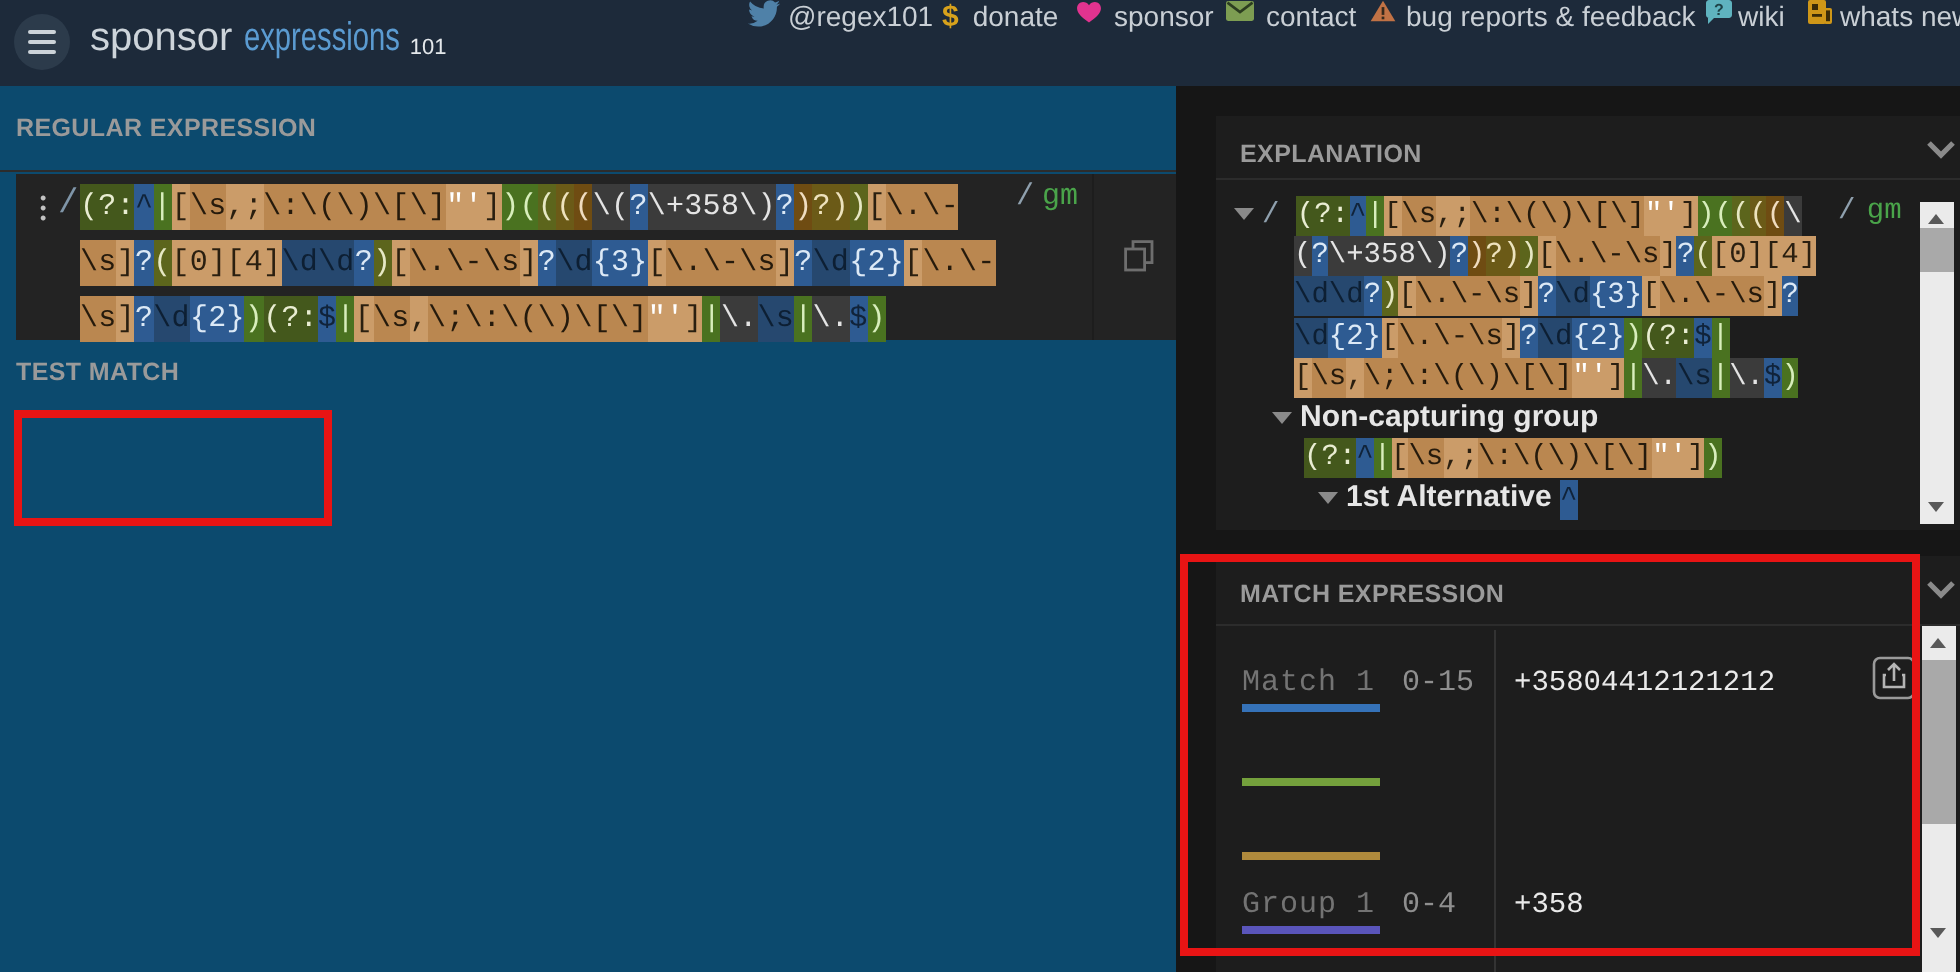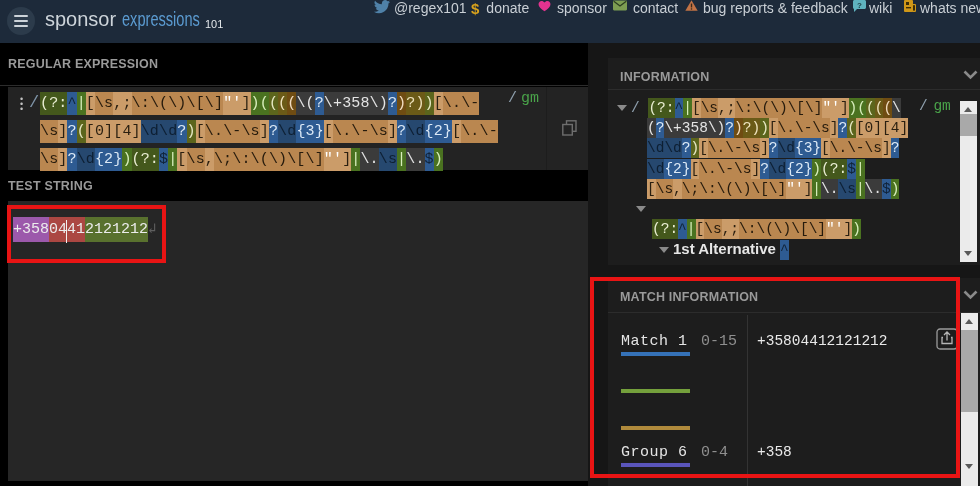--- a/index.html
+++ b/index.html
@@ -10,21 +10,21 @@
   #nav { position:absolute; left:0; top:0; width:980px; height:43px; background:#1d2a3a; }
   #burger { position:absolute; left:7px; top:7px; width:28px; height:28px; border-radius:50%; background:#2c3b4b; }
   #burger i { position:absolute; left:7px; width:14px; height:2px; background:#ccd3d9; border-radius:1px; }
   #logo { position:absolute; left:45px; top:8px; white-space:nowrap; }
   #logo .l1 { font-size:20px; color:#cdd4da; }
   #logo .l2 { font-size:20px; color:#5b9bd1; display:inline-block; transform:scaleX(.73); transform-origin:left center; margin-right:-28px; }
   #logo .l3 { font-size:11px; color:#e3e7ea; vertical-align:-2px; }
   .ni { position:absolute; top:0; height:43px; display:flex; align-items:flex-start; color:#c9cfd5; font-size:14px; white-space:nowrap; }
 
   
-  #left { position:absolute; left:0; top:43px; width:588px; height:443px; background:#000000; }
+  #left { position:absolute; left:0; top:43px; width:588px; height:443px; background:#0c4a6e; }
   .hdr { font-size:12.5px; font-weight:bold; color:#9a9a9a; letter-spacing:.2px; }
   #h1 { position:absolute; left:8px; top:14px; }
   #badge { position:absolute; right:1px; top:12px; height:23px; background:#32503a; border-radius:3px; font-size:12px; color:#a9c8ae; padding:5px 6px 0 6px; }
   #badge b { color:#f0f4ef; font-weight:bold; }
   #sep1 { position:absolute; left:0; top:42px; width:588px; height:1px; background:#2c2c2c; }
   #rxbox { position:absolute; left:8px; top:44px; width:580px; height:83px; background:#232323; }
   #rxbox .grip { position:absolute; left:12px; top:10px; width:5px; color:#c2c2c2; font-size:9px; line-height:5px; }
   #rxbox .delim { position:absolute; left:21px; top:6px; color:#7f95a8; font:17px "Liberation Mono",monospace; }
   #rxlines { position:absolute; left:32px; top:3px; width:470px; font:15px "Liberation Mono",monospace; color:#d0d0d0; letter-spacing:.15px; }
   #rxlines .ln { height:28px; line-height:28px; white-space:nowrap; }
@@ -67,21 +67,21 @@
   #explbody .tk { padding:2px 0; }
   .tri { display:inline-block; width:0; height:0; border-left:5px solid transparent; border-right:5px solid transparent; border-top:6px solid #8a8a8a; margin:0 4px 1px 0; }
   .explhead { font-family:"Liberation Sans",sans-serif; font-size:15px; font-weight:bold; color:#e6e6e6; }
   #gmflag { position:absolute; left:311px; top:40px; height:20.5px; line-height:20.5px; font:14.5px "Liberation Mono",monospace; color:#8fa0ae; }
   #gmflag b { color:#4aa44a; font-weight:normal; margin-left:-3px; }
 
   #match { position:absolute; left:608px; top:278px; width:372px; height:208px; background:#1d1d1d; }
   #h4 { position:absolute; left:12px; top:12px; }
   #sep4 { position:absolute; left:0; top:34px; width:372px; height:1px; background:#2c2c2c; }
   .mrow { position:absolute; left:13px; font:15px "Liberation Mono",monospace; white-space:nowrap; }
-  .mlabel { display:inline-block; width:80px; color:#e5e5e5; letter-spacing:.5px; }
+  .mlabel { display:inline-block; width:80px; color:#737373; letter-spacing:.5px; }
   .mpos { display:inline-block; width:46px; color:#8f8f8f; }
   .mval { color:#e9e9e9; font-size:14.5px; margin-left:10px; }
   .mbar { position:absolute; left:13px; width:69px; height:4px; }
   #coldiv { position:absolute; left:139px; top:37px; width:1px; height:171px; background:#333333; }
   #shareic { position:absolute; left:328px; top:50px; }
 
   .chev { position:absolute; right:2px; top:12px; }
 
   
   .sbar { position:absolute; background:#ebebeb; width:17px; }
@@ -147,67 +147,63 @@
           <div class="ln"><span class="tk cce">\s</span><span class="tk cc">]</span><span class="tk bl">?</span><span class="tk g2">(</span><span class="tk cc">[0]</span><span class="tk cc">[4]</span><span class="tk mt">\d</span><span class="tk mt">\d</span><span class="tk bl">?</span><span class="tk g2">)</span><span class="tk cc">[</span><span class="tk cce">\.</span><span class="tk cce">\-</span><span class="tk cce">\s</span><span class="tk cc">]</span><span class="tk bl">?</span><span class="tk mt">\d</span><span class="tk bl">{3}</span><span class="tk cc">[</span><span class="tk cce">\.</span><span class="tk cce">\-</span><span class="tk cce">\s</span><span class="tk cc">]</span><span class="tk bl">?</span><span class="tk mt">\d</span><span class="tk bl">{2}</span><span class="tk cc">[</span><span class="tk cce">\.</span><span class="tk cce">\-</span></div>
           <div class="ln"><span class="tk cce">\s</span><span class="tk cc">]</span><span class="tk bl">?</span><span class="tk mt">\d</span><span class="tk bl">{2}</span><span class="tk g1">)</span><span class="tk nc">(?:</span><span class="tk an">$</span><span class="tk g1">|</span><span class="tk cc">[</span><span class="tk cce">\s</span><span class="tk cc">,</span><span class="tk cce">\;</span><span class="tk cce">\:</span><span class="tk cce">\(</span><span class="tk cce">\)</span><span class="tk cce">\[</span><span class="tk cce">\]</span><span class="tk ccq">"'</span><span class="tk cc">]</span><span class="tk g1">|</span><span class="tk esc">\.</span><span class="tk mt">\s</span><span class="tk g1">|</span><span class="tk esc">\.</span><span class="tk an">$</span><span class="tk g1">)</span></div>
         </div>
       <div id="rxflags">/ <b>gm</b></div>
       <div id="vline-rx"></div>
       <div id="copyicon"><svg width="15" height="16" viewBox="0 0 15 16">
             <rect x="4.5" y="0.8" width="9.5" height="10.5" fill="none" stroke="#6e6e6e" stroke-width="1.4"></rect>
             <rect x="0.8" y="4.5" width="9.5" height="10.5" fill="#232323" stroke="#6e6e6e" stroke-width="1.4"></rect>
           </svg></div>
     </div>
-    <div id="h2" class="hdr">TEST STRING</div>
-    <div id="testbox">
-      <div id="teststr"><span class="hl-p">+358</span><span class="hl-r">0441</span><span class="hl-g">2121212</span><span id="nlmark">↲</span></div>
-      <div id="cursor"></div>
-    </div>
+    <div id="h2" class="hdr">TEST MATCH</div>
   </div>
 
   <div id="expl">
-    <div id="h3" class="hdr">INFORMATION</div>
+    <div id="h3" class="hdr">EXPLANATION</div>
     <svg class="chev" width="15" height="10" viewBox="0 0 15 10">
         <path d="M1.5 1.5 l6 6 6-6" stroke="#8a8a8a" stroke-width="2.6" fill="none"></path>
       </svg>
     <div id="sep3"></div>
     <div id="gmflag">/ <b>gm</b></div>
     <div id="explbody">
         <div class="ln"><span style="display:inline-block;width:9px"></span><span class="tri"></span><span style="color:#8fa0ae">/ </span><span class="tk nc">(?:</span><span class="tk an">^</span><span class="tk g1">|</span><span class="tk cc">[</span><span class="tk cce">\s</span><span class="tk cc">,;</span><span class="tk cce">\:</span><span class="tk cce">\(</span><span class="tk cce">\)</span><span class="tk cce">\[</span><span class="tk cce">\]</span><span class="tk ccq">"'</span><span class="tk cc">]</span><span class="tk g1">)</span><span class="tk g1">(</span><span class="tk g2">(</span><span class="tk g3">(</span><span class="tk g4">(</span><span class="tk esc">\</span></div>
         <div class="ln"><span style="display:inline-block;width:39px"></span><span class="tk esc">(</span><span class="tk bl">?</span><span class="tk esc">\+358</span><span class="tk esc">\)</span><span class="tk bl">?</span><span class="tk g4">)</span><span class="tk g3">?</span><span class="tk g3">)</span><span class="tk g2">)</span><span class="tk cc">[</span><span class="tk cce">\.</span><span class="tk cce">\-</span><span class="tk cce">\s</span><span class="tk cc">]</span><span class="tk bl">?</span><span class="tk g2">(</span><span class="tk cc">[0]</span><span class="tk cc">[4]</span></div>
         <div class="ln"><span style="display:inline-block;width:39px"></span><span class="tk mt">\d</span><span class="tk mt">\d</span><span class="tk bl">?</span><span class="tk g2">)</span><span class="tk cc">[</span><span class="tk cce">\.</span><span class="tk cce">\-</span><span class="tk cce">\s</span><span class="tk cc">]</span><span class="tk bl">?</span><span class="tk mt">\d</span><span class="tk bl">{3}</span><span class="tk cc">[</span><span class="tk cce">\.</span><span class="tk cce">\-</span><span class="tk cce">\s</span><span class="tk cc">]</span><span class="tk bl">?</span></div>
         <div class="ln"><span style="display:inline-block;width:39px"></span><span class="tk mt">\d</span><span class="tk bl">{2}</span><span class="tk cc">[</span><span class="tk cce">\.</span><span class="tk cce">\-</span><span class="tk cce">\s</span><span class="tk cc">]</span><span class="tk bl">?</span><span class="tk mt">\d</span><span class="tk bl">{2}</span><span class="tk g1">)</span><span class="tk nc">(?:</span><span class="tk an">$</span><span class="tk g1">|</span></div>
         <div class="ln"><span style="display:inline-block;width:39px"></span><span class="tk cc">[</span><span class="tk cce">\s</span><span class="tk cc">,</span><span class="tk cce">\;</span><span class="tk cce">\:</span><span class="tk cce">\(</span><span class="tk cce">\)</span><span class="tk cce">\[</span><span class="tk cce">\]</span><span class="tk ccq">"'</span><span class="tk cc">]</span><span class="tk g1">|</span><span class="tk esc">\.</span><span class="tk mt">\s</span><span class="tk g1">|</span><span class="tk esc">\.</span><span class="tk an">$</span><span class="tk g1">)</span></div>
-        <div class="ln"><span style="display:inline-block;width:28px"></span><span class="tri"></span></div>
+        <div class="ln"><span style="display:inline-block;width:28px"></span><span class="tri"></span><span class="explhead">Non-capturing group</span></div>
         <div class="ln"><span style="display:inline-block;width:44px"></span><span class="tk nc">(?:</span><span class="tk an">^</span><span class="tk g1">|</span><span class="tk cc">[</span><span class="tk cce">\s</span><span class="tk cc">,;</span><span class="tk cce">\:</span><span class="tk cce">\(</span><span class="tk cce">\)</span><span class="tk cce">\[</span><span class="tk cce">\]</span><span class="tk ccq">"'</span><span class="tk cc">]</span><span class="tk g1">)</span></div>
         <div class="ln"><span style="display:inline-block;width:51px"></span><span class="tri"></span><span class="explhead">1st Alternative </span><span class="tk an">^</span></div>
       </div>
   </div>
   <div class="sbar" id="sb1" style="left:960px; top:101px; height:161px;">
     <div class="sbtn up" style="top:0">
         <span class="a"></span>
       </div>
     <div class="sthumb" style="top:13px; height:22px;"></div>
     <div class="sbtn dn" style="bottom:0">
         <span class="a"></span>
       </div>
   </div>
 
   <div id="match">
-    <div id="h4" class="hdr">MATCH INFORMATION</div>
+    <div id="h4" class="hdr">MATCH EXPRESSION</div>
     <svg class="chev" width="15" height="10" viewBox="0 0 15 10">
         <path d="M1.5 1.5 l6 6 6-6" stroke="#8a8a8a" stroke-width="2.6" fill="none"></path>
       </svg>
     <div id="sep4"></div>
     <div id="coldiv"></div>
     <div class="mrow" style="top:55px"><span class="mlabel">Match 1</span><span class="mpos">0-15</span><span class="mval">+35804412121212</span></div>
     <div class="mbar" style="top:74px; background:#3572b8;"></div>
     <div class="mbar" style="top:111px; background:#74a03c;"></div>
     <div class="mbar" style="top:148px; background:#b08a3c;"></div>
-    <div class="mrow" style="top:166px"><span class="mlabel">Group 6</span><span class="mpos">0-4</span><span class="mval">+358</span></div>
+    <div class="mrow" style="top:166px"><span class="mlabel">Group 1</span><span class="mpos">0-4</span><span class="mval">+358</span></div>
     <div class="mbar" style="top:185px; background:#5a55bb;"></div>
     <div id="shareic"><svg width="22" height="22" viewBox="0 0 22 22">
           <rect x="1" y="1" width="20" height="20" rx="3" fill="none" stroke="#9a9a9a" stroke-width="1.3"></rect>
           <path d="M11 4.5 v8 M8 7 l3-3 3 3 M7 9.5 H6 v6 h10 v-6 h-1" stroke="#b5b5b5" stroke-width="1.3" fill="none"></path>
         </svg></div>
   </div>
   <div class="sbar" id="sb2" style="left:961px; top:313px; height:173px;">
     <div class="sbtn up" style="top:0">
         <span class="a"></span>
       </div>

